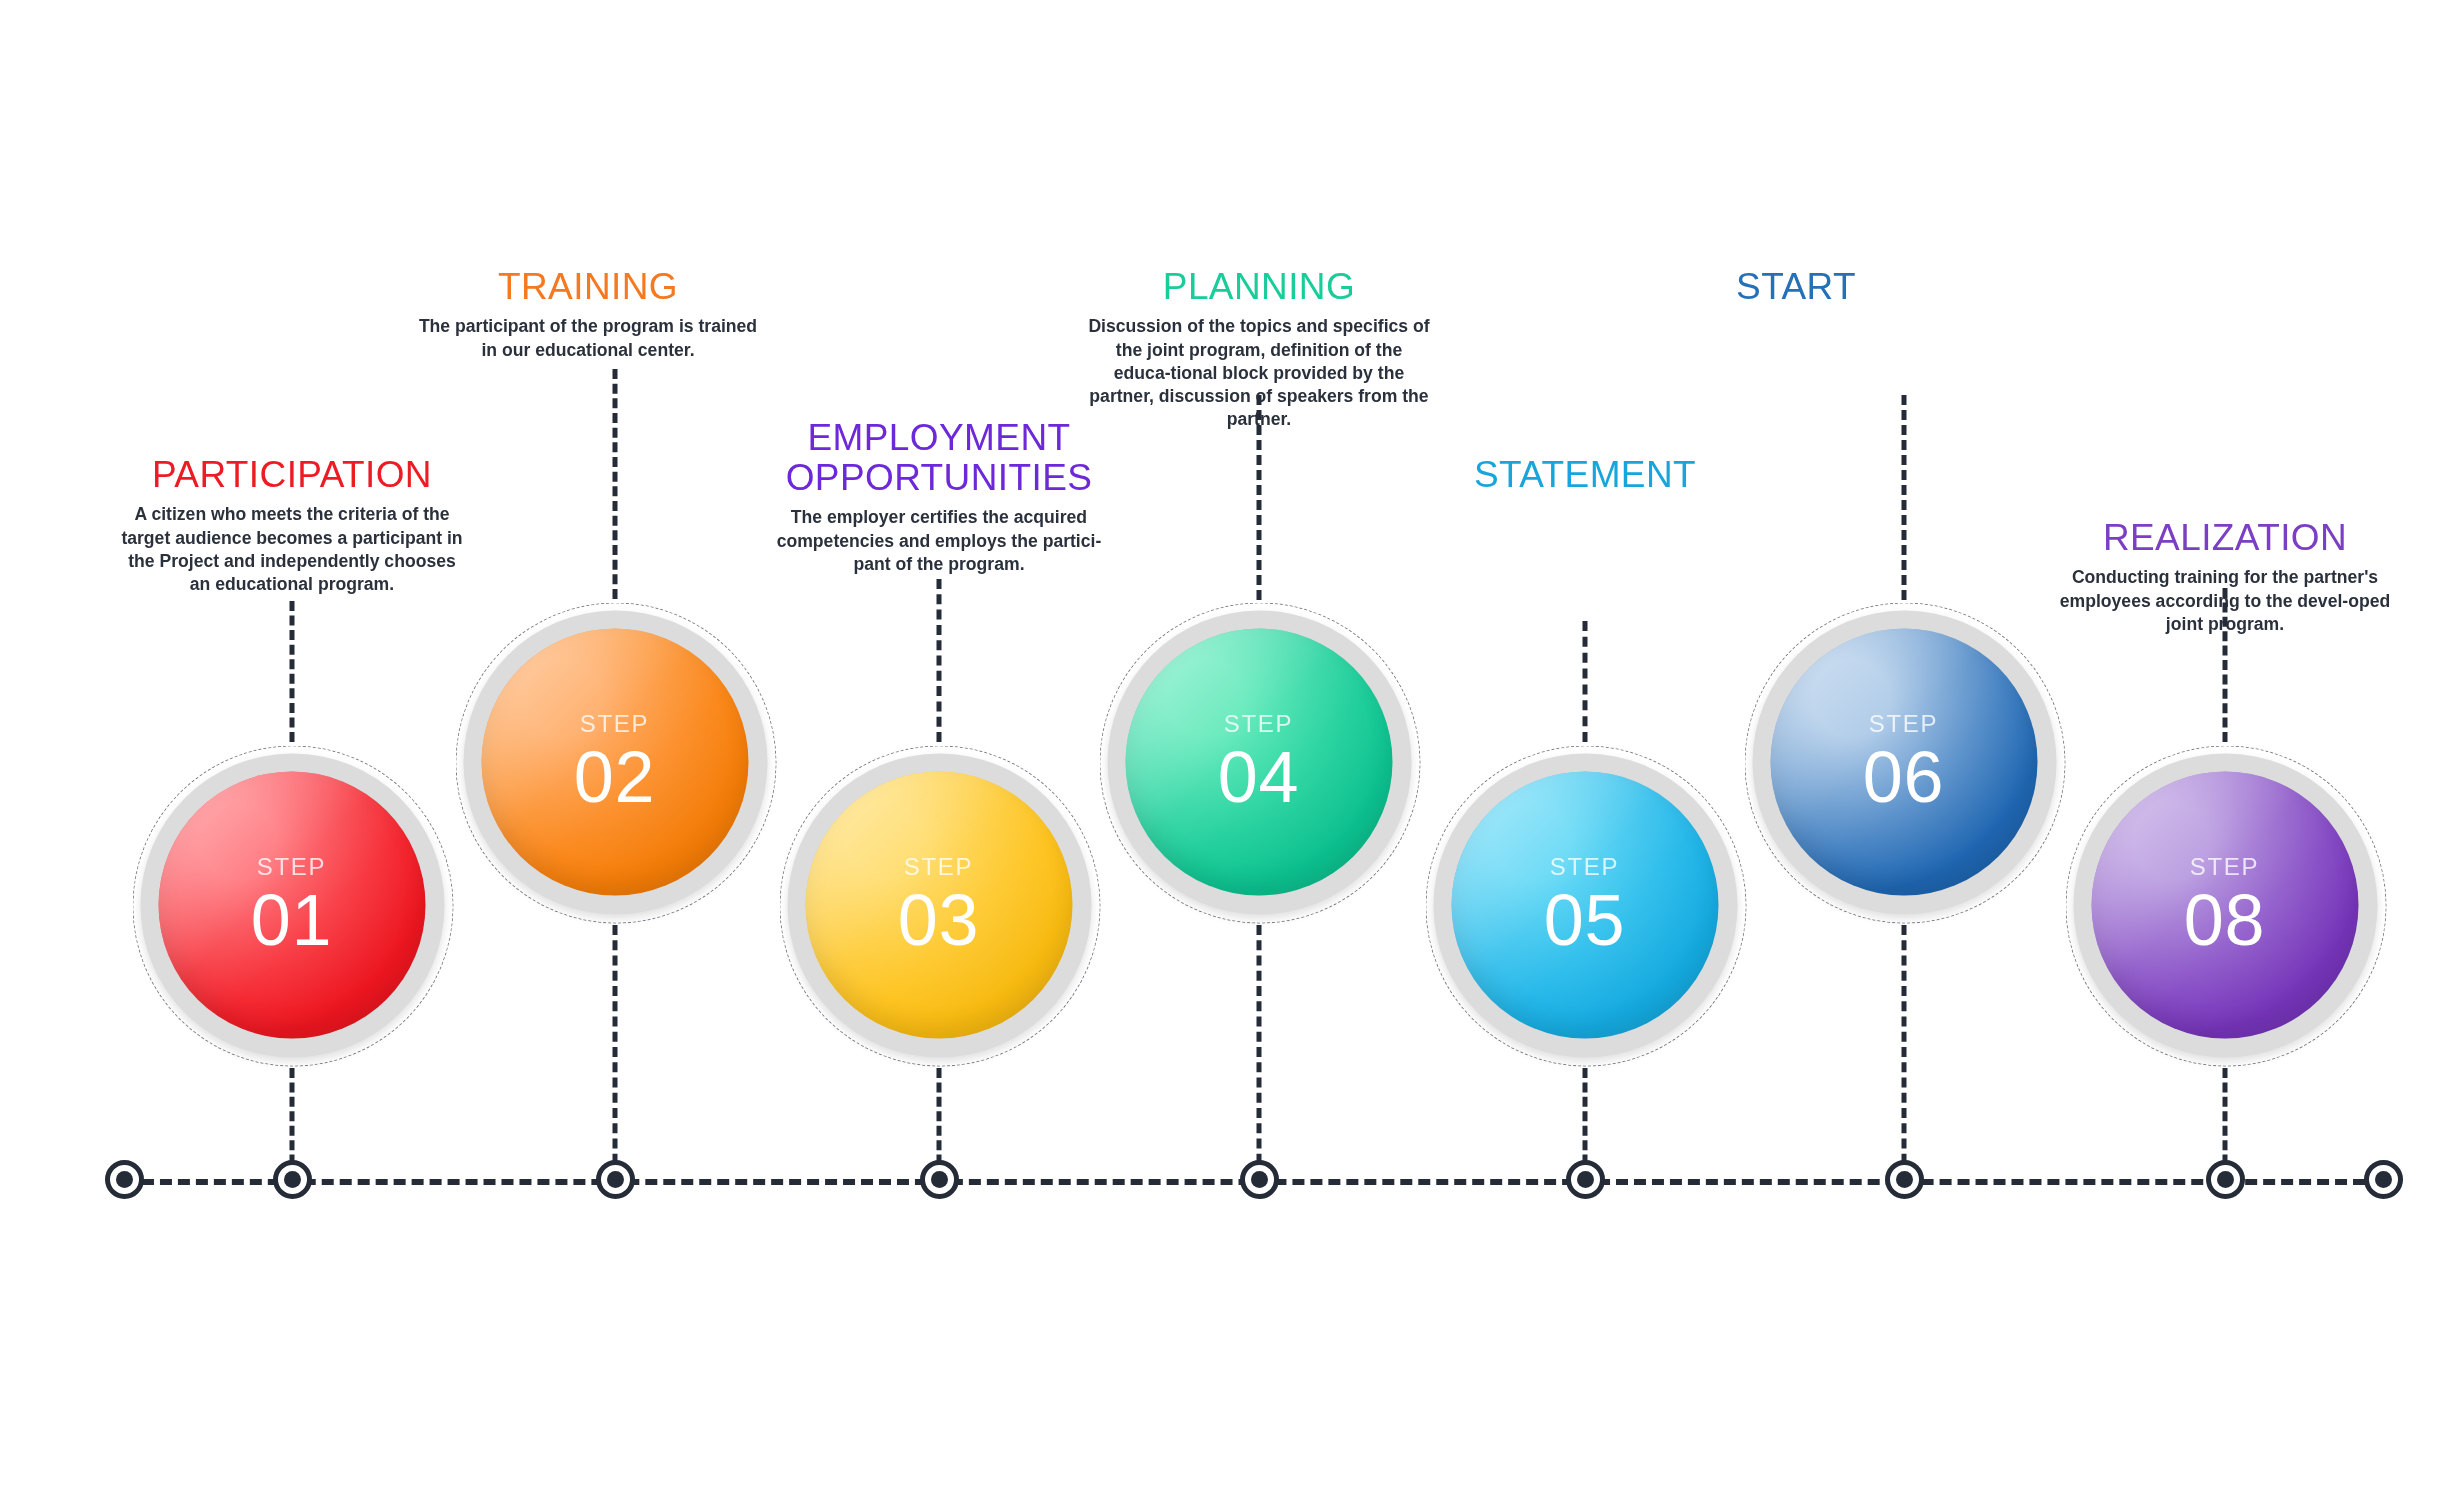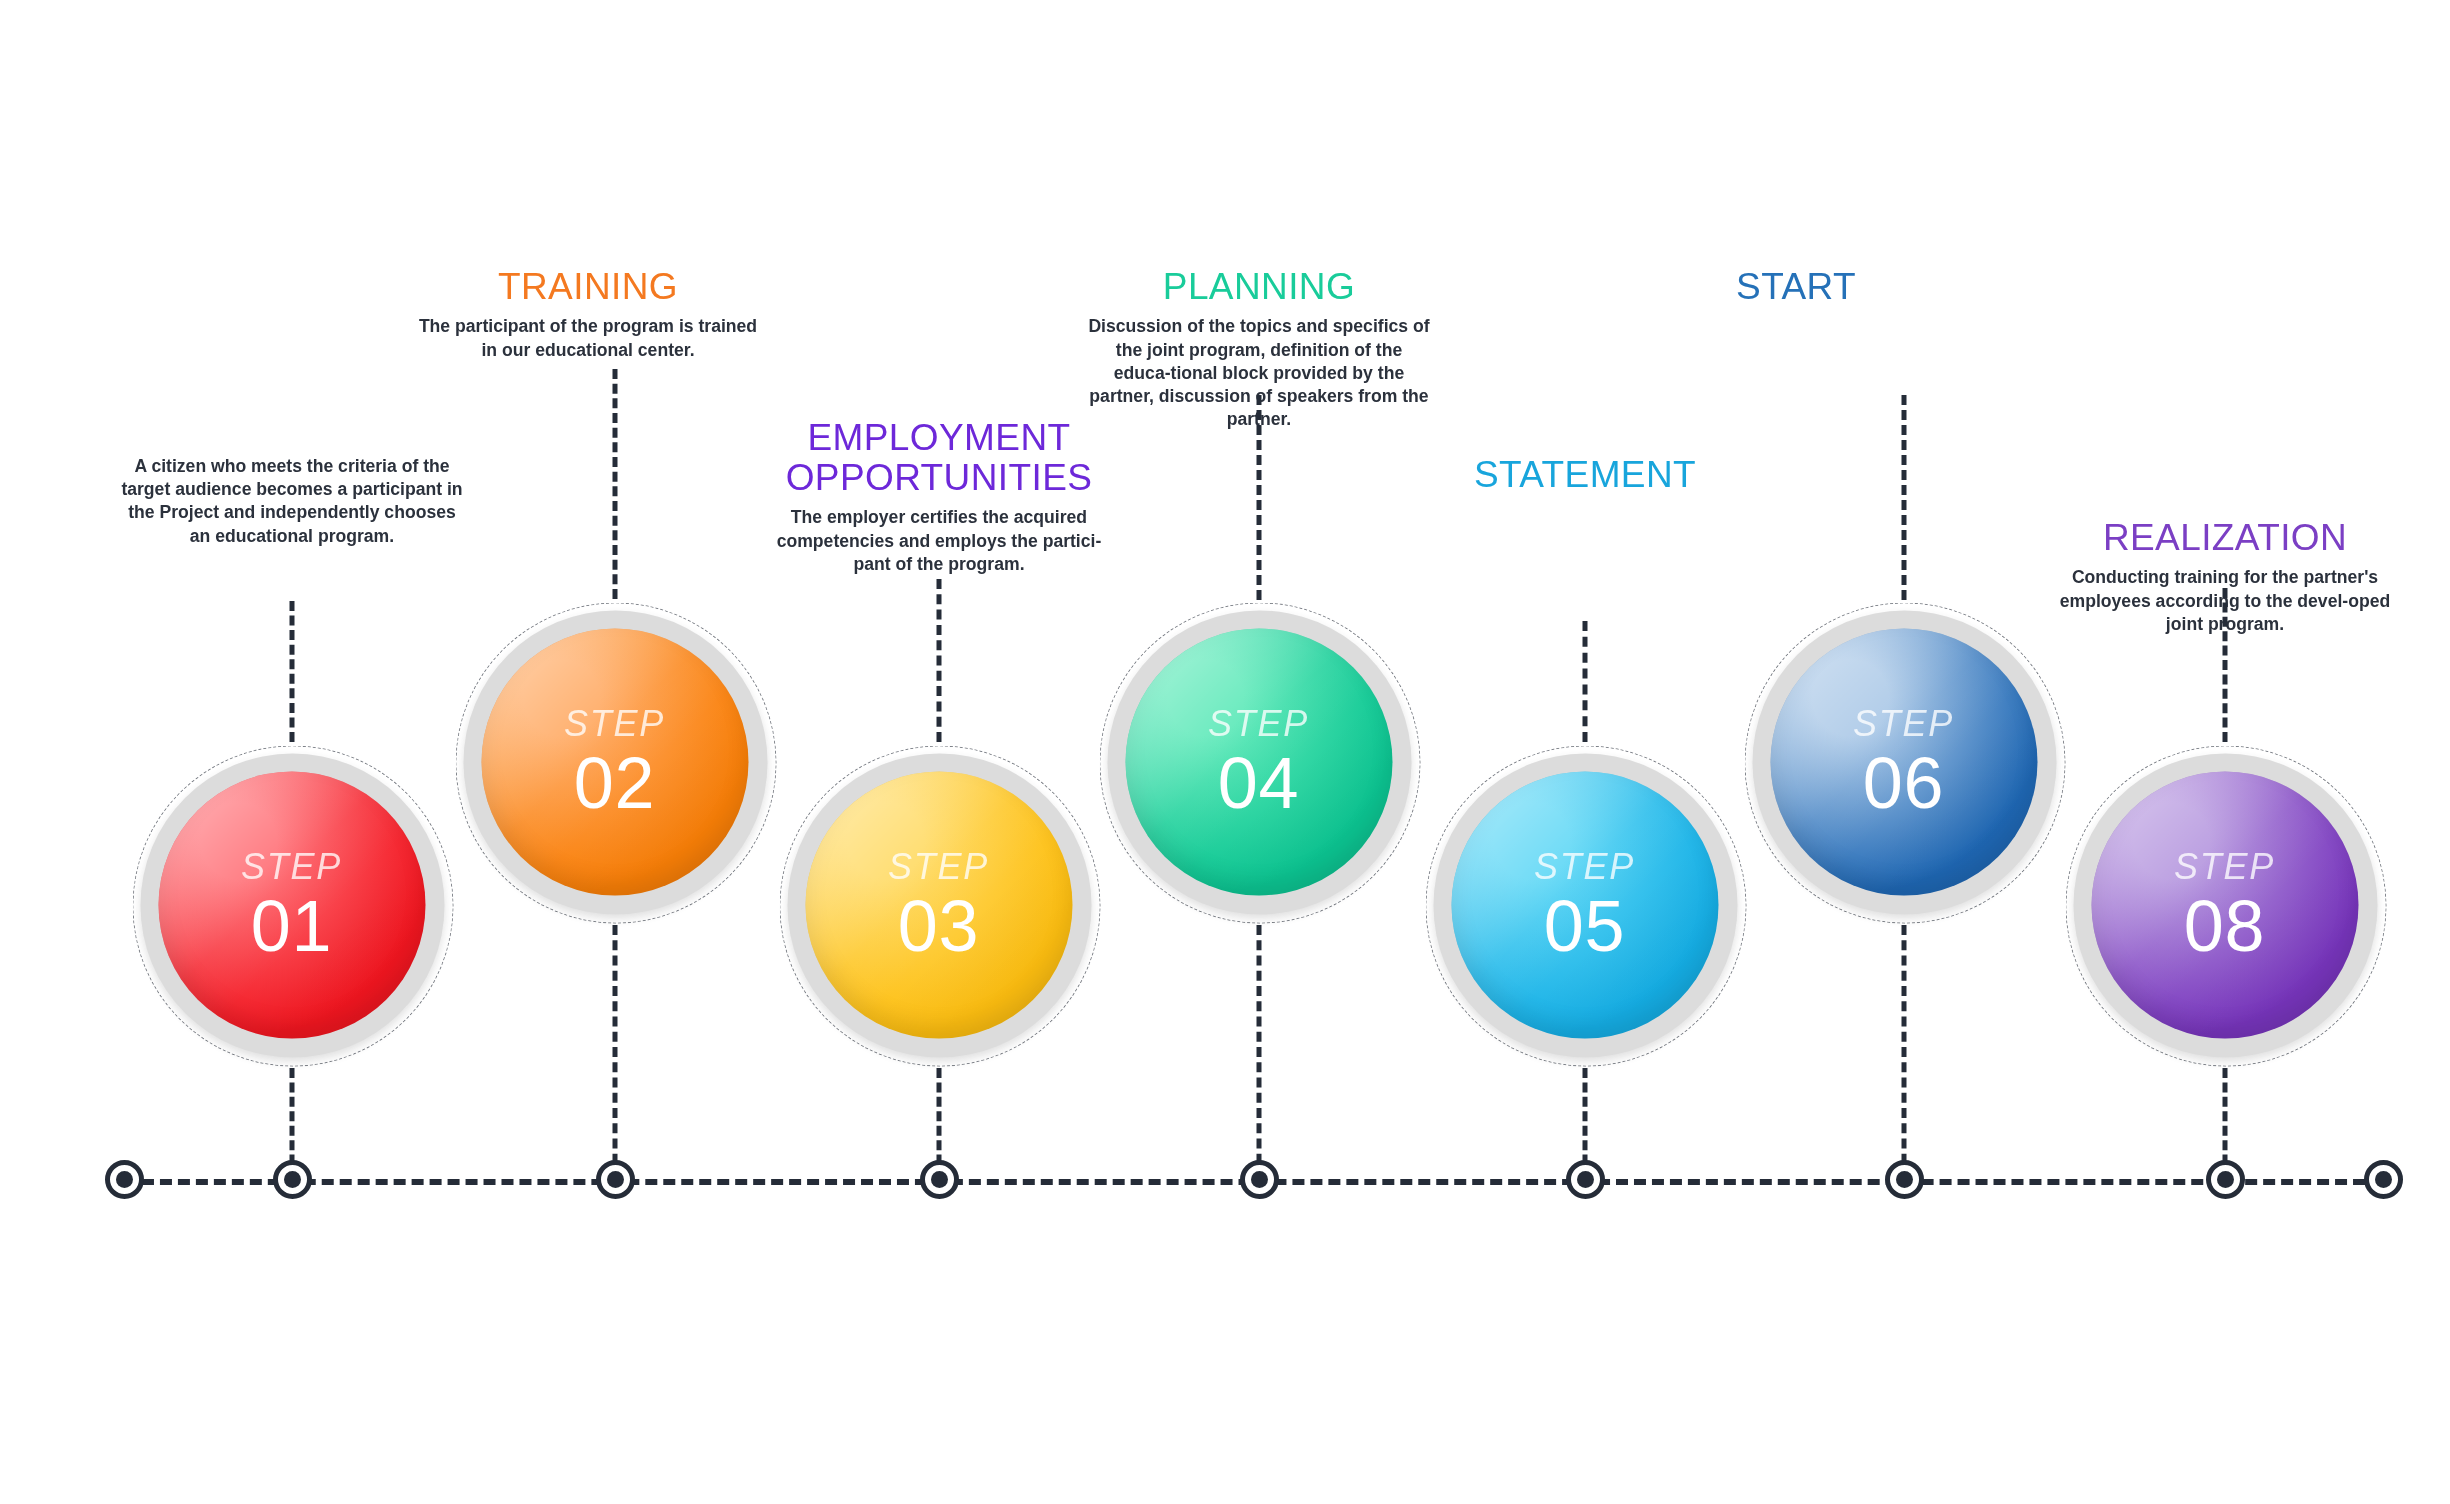--- a/index.html
+++ b/index.html
@@ -106,25 +106,24 @@
                 rgba(255,255,255,0.30) 22%,
                 rgba(255,255,255,0.06) 44%,
                 rgba(255,255,255,0.00) 58%,
                 rgba(0,0,0,0.05) 100%);
     pointer-events: none;
   }
   .disc-label {
     position: relative;
     z-index: 2;
     color: rgba(255,255,255,0.78);
-    font-size: 36px;
+    font-size: 24px;
     letter-spacing: 1.7px;
     line-height: 1;
     margin-bottom: 5px;
-    font-style: italic;
   }
   .disc-number {
     position: relative;
     z-index: 2;
     color: #ffffff;
     font-size: 72px;
     font-weight: 400;
     letter-spacing: 0.8px;
     line-height: 1;
   }
@@ -158,20 +157,21 @@
     background: #252c38;
   }
 </style>
 </head>
 <body>
 
 <div id="infographic">
 
   <div id="steps-layer">
       <div class="step-text" style="left: 292px; top: 455px;">
+        <div class="step-title" style="color: rgb(237, 28, 36);">PARTICIPATION</div>
         <div class="step-desc">A citizen who meets the criteria of the target audience becomes a participant in the Project and independently chooses an educational program.</div>
       </div>
       <div class="vconnector" style="left: 292px; top: 601px; height: 141px;"></div>
       <div class="vconnector" style="left: 292px; top: 1068px; height: 111px;"></div>
       <div class="step-text" style="left: 588px; top: 267px;">
         <div class="step-title" style="color: rgb(244, 121, 32);">TRAINING</div>
         <div class="step-desc">The participant of the program is trained in our educational center.</div>
       </div>
       <div class="vconnector" style="left: 615px; top: 369px; height: 230px;"></div>
       <div class="vconnector" style="left: 615px; top: 925px; height: 254px;"></div>

